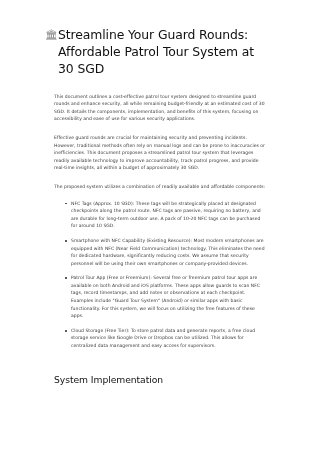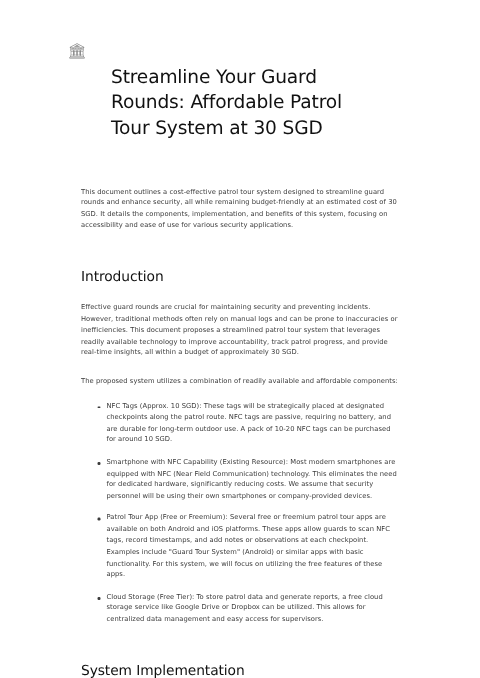--- a/index.html
+++ b/index.html
@@ -40,21 +40,21 @@
     line-height: 11px;
     text-align: center;
     color: #555;
   }
   .doc-title {
     font-size: 12.4px;
     line-height: 17.2px;
     font-weight: 400;
     letter-spacing: -0.1px;
     color: #111111;
-    margin: 16px;
+    margin: 0;
     max-width: 205px;
   }
   .lead {
     margin: 15px 0 0 0;
     font-size: 4.5px;
     line-height: 7.6px;
     color: #3b3b3b;
     text-align: left;
     letter-spacing: 0.03px;
   }
@@ -106,21 +106,20 @@
 
 <div class="page">
 
   <div class="doc-title-row">
     <span class="title-icon">🏛</span>
     <h1 class="doc-title">Streamline Your Guard Rounds: Affordable Patrol Tour System at 30 SGD</h1>
   </div>
 
   <p class="lead">This document outlines a cost-effective patrol tour system designed to streamline guard rounds and enhance security, all while remaining budget-friendly at an estimated cost of 30 SGD. It details the components, implementation, and benefits of this system, focusing on accessibility and ease of use for various security applications.</p>
 
-  <h2 class="section">Introduction</h2>
   <p class="section-intro">Effective guard rounds are crucial for maintaining security and preventing incidents. However, traditional methods often rely on manual logs and can be prone to inaccuracies or inefficiencies. This document proposes a streamlined patrol tour system that leverages readily available technology to improve accountability, track patrol progress, and provide real-time insights, all within a budget of approximately 30 SGD.</p>
 
   <p class="section-intro">The proposed system utilizes a combination of readily available and affordable components:</p>
   <ul class="bullets">
     <li>NFC Tags (Approx. 10 SGD): These tags will be strategically placed at designated checkpoints along the patrol route. NFC tags are passive, requiring no battery, and are durable for long-term outdoor use. A pack of 10-20 NFC tags can be purchased for around 10 SGD.</li>
     <li>Smartphone with NFC Capability (Existing Resource): Most modern smartphones are equipped with NFC (Near Field Communication) technology. This eliminates the need for dedicated hardware, significantly reducing costs. We assume that security personnel will be using their own smartphones or company-provided devices.</li>
     <li>Patrol Tour App (Free or Freemium): Several free or freemium patrol tour apps are available on both Android and iOS platforms. These apps allow guards to scan NFC tags, record timestamps, and add notes or observations at each checkpoint. Examples include "Guard Tour System" (Android) or similar apps with basic functionality. For this system, we will focus on utilizing the free features of these apps.</li>
     <li>Cloud Storage (Free Tier): To store patrol data and generate reports, a free cloud storage service like Google Drive or Dropbox can be utilized. This allows for centralized data management and easy access for supervisors.</li>
   </ul>
 

